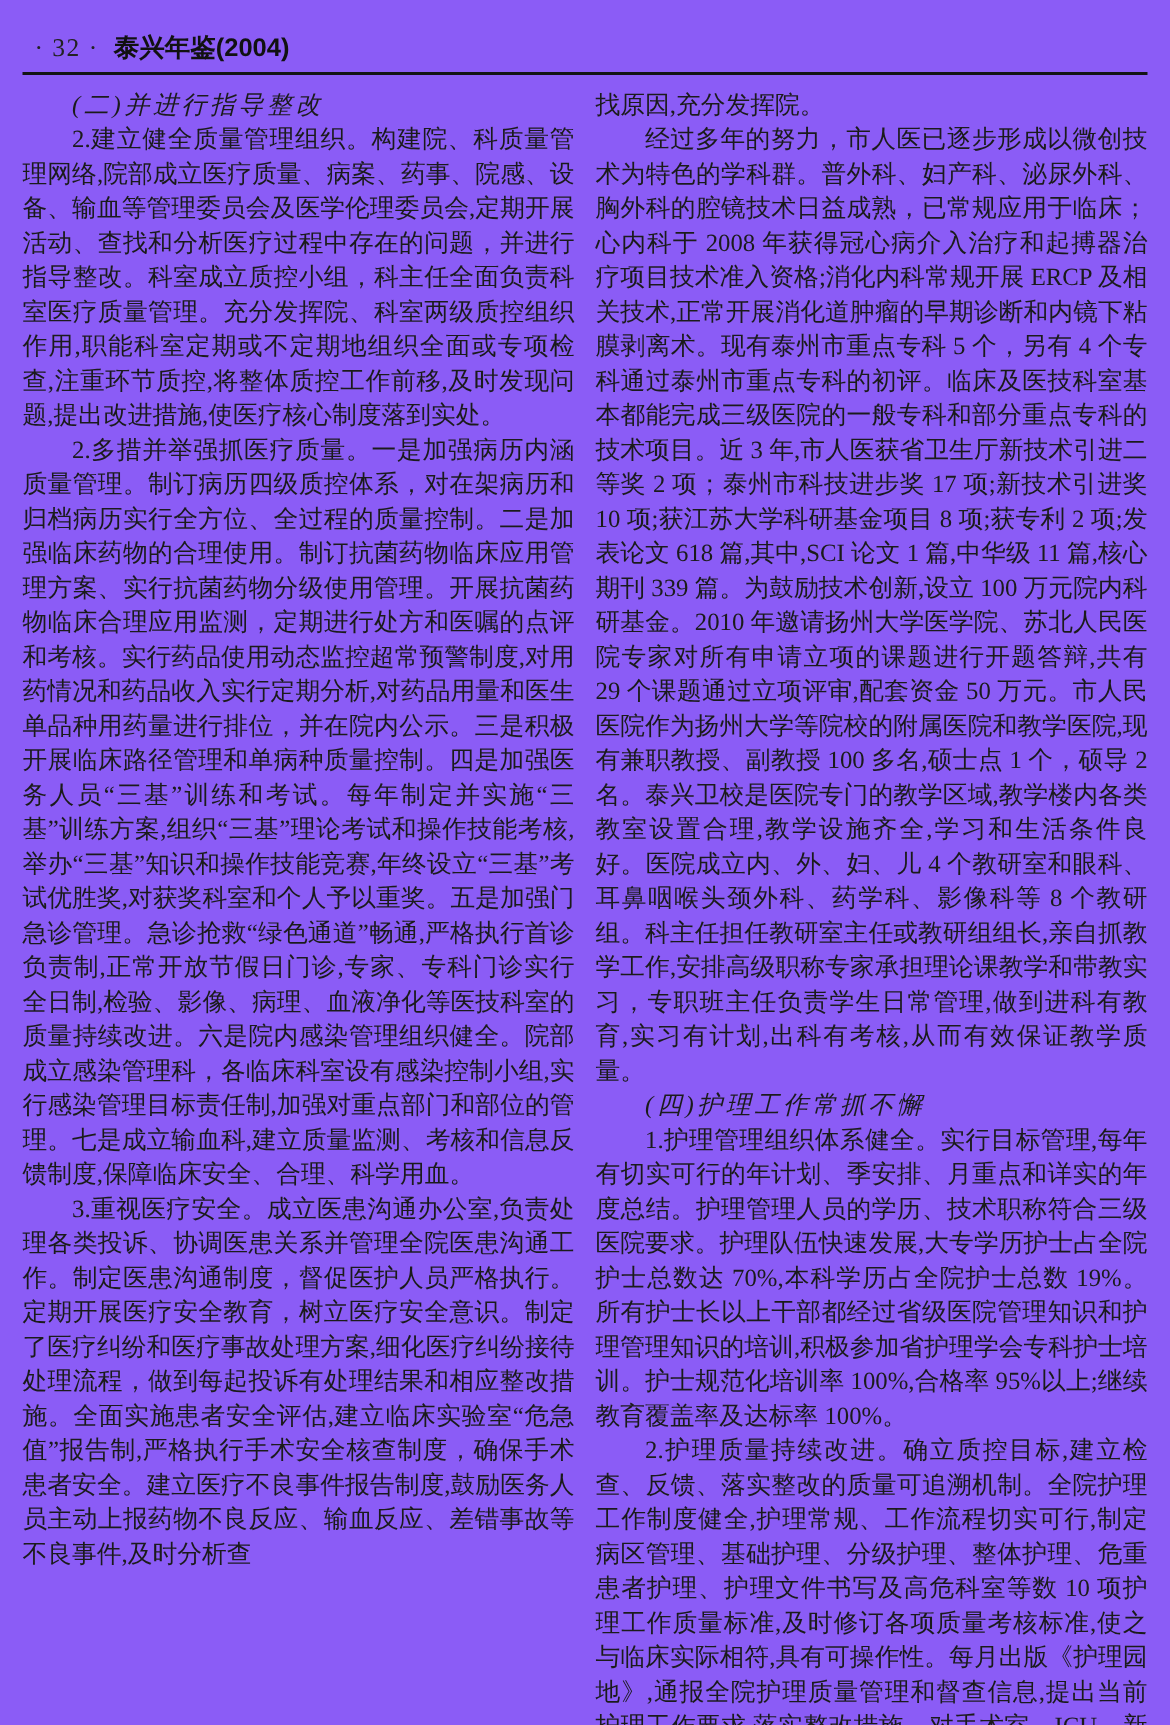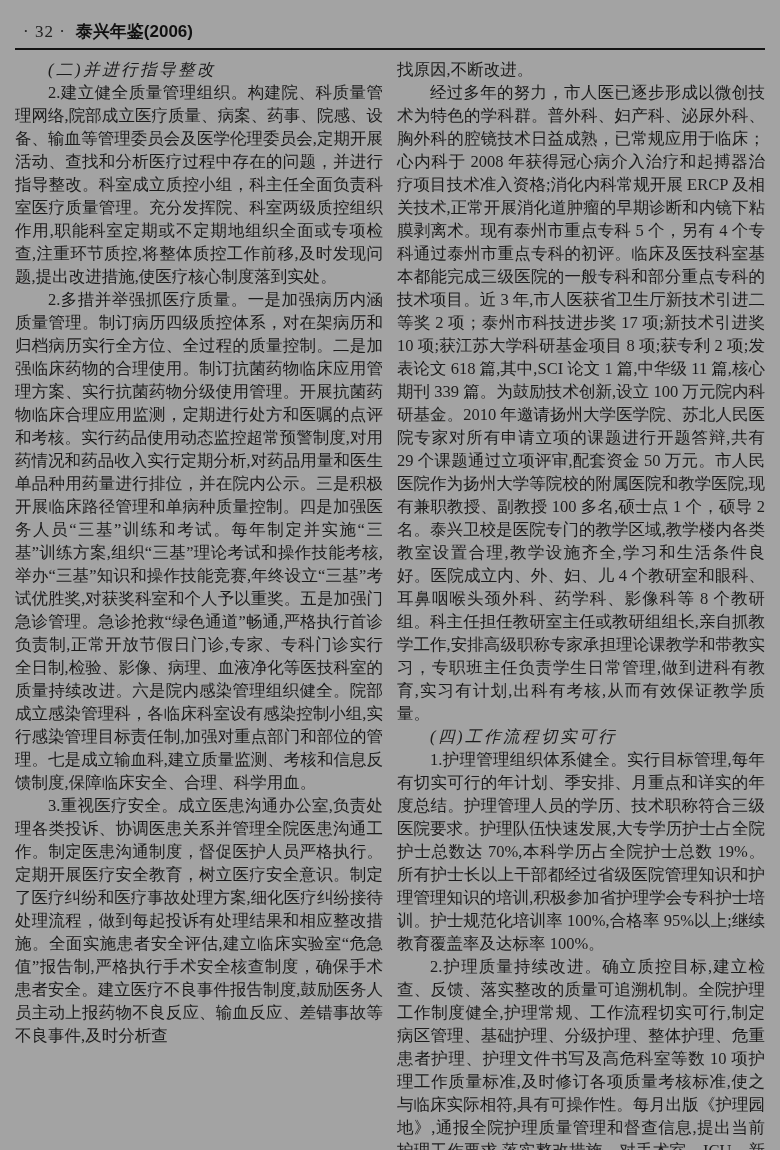--- a/index.html
+++ b/index.html
@@ -7,21 +7,21 @@
     width: 780px; height: 1150px;
     background: #ffffff;
     color: #1b1b1b;
     font-family: "Liberation Serif", serif;
     overflow: hidden;
   }
   .page {
     box-sizing: border-box;
     width: 780px; height: 1150px;
     padding: 20px 15px 10px 15px;
-    background: #a3a3a3;
+    background: #8b5cf6;
   }
   .page-header {
     display: flex;
     align-items: baseline;
     padding-left: 8px;
     margin-bottom: 5px;
   }
   .page-marker {
     font-size: 17px;
     letter-spacing: 1px;
@@ -63,37 +63,37 @@
     font-weight: 500;
   }
 </style>
 </head>
 <body>
 
 <div class="page">
 
   <div class="page-header">
     <span class="page-marker">· 32 ·</span>
-    <span class="book-title">泰兴年鉴(2006)</span>
+    <span class="book-title">泰兴年鉴(2004)</span>
   </div>
 
   <hr class="header-rule">
 
   <div class="columns">
 
     <div class="col">
       <p class="section-heading">(二)并进行指导整改</p>
       <p>2.建立健全质量管理组织。构建院、科质量管理网络,院部成立医疗质量、病案、药事、院感、设备、输血等管理委员会及医学伦理委员会,定期开展活动、查找和分析医疗过程中存在的问题，并进行指导整改。科室成立质控小组，科主任全面负责科室医疗质量管理。充分发挥院、科室两级质控组织作用,职能科室定期或不定期地组织全面或专项检查,注重环节质控,将整体质控工作前移,及时发现问题,提出改进措施,使医疗核心制度落到实处。</p>
       <p>2.多措并举强抓医疗质量。一是加强病历内涵质量管理。制订病历四级质控体系，对在架病历和归档病历实行全方位、全过程的质量控制。二是加强临床药物的合理使用。制订抗菌药物临床应用管理方案、实行抗菌药物分级使用管理。开展抗菌药物临床合理应用监测，定期进行处方和医嘱的点评和考核。实行药品使用动态监控超常预警制度,对用药情况和药品收入实行定期分析,对药品用量和医生单品种用药量进行排位，并在院内公示。三是积极开展临床路径管理和单病种质量控制。四是加强医务人员“三基”训练和考试。每年制定并实施“三基”训练方案,组织“三基”理论考试和操作技能考核,举办“三基”知识和操作技能竞赛,年终设立“三基”考试优胜奖,对获奖科室和个人予以重奖。五是加强门急诊管理。急诊抢救“绿色通道”畅通,严格执行首诊负责制,正常开放节假日门诊,专家、专科门诊实行全日制,检验、影像、病理、血液净化等医技科室的质量持续改进。六是院内感染管理组织健全。院部成立感染管理科，各临床科室设有感染控制小组,实行感染管理目标责任制,加强对重点部门和部位的管理。七是成立输血科,建立质量监测、考核和信息反馈制度,保障临床安全、合理、科学用血。</p>
       <p>3.重视医疗安全。成立医患沟通办公室,负责处理各类投诉、协调医患关系并管理全院医患沟通工作。制定医患沟通制度，督促医护人员严格执行。定期开展医疗安全教育，树立医疗安全意识。制定了医疗纠纷和医疗事故处理方案,细化医疗纠纷接待处理流程，做到每起投诉有处理结果和相应整改措施。全面实施患者安全评估,建立临床实验室“危急值”报告制,严格执行手术安全核查制度，确保手术患者安全。建立医疗不良事件报告制度,鼓励医务人员主动上报药物不良反应、输血反应、差错事故等不良事件,及时分析查</p>
     </div>
 
     <div class="col">
-      <p class="cont">找原因,不断改进。</p>
+      <p class="cont">找原因,充分发挥院。</p>
       <p>经过多年的努力，市人医已逐步形成以微创技术为特色的学科群。普外科、妇产科、泌尿外科、胸外科的腔镜技术日益成熟，已常规应用于临床；心内科于 2008 年获得冠心病介入治疗和起搏器治疗项目技术准入资格;消化内科常规开展 ERCP 及相关技术,正常开展消化道肿瘤的早期诊断和内镜下粘膜剥离术。现有泰州市重点专科 5 个，另有 4 个专科通过泰州市重点专科的初评。临床及医技科室基本都能完成三级医院的一般专科和部分重点专科的技术项目。近 3 年,市人医获省卫生厅新技术引进二等奖 2 项；泰州市科技进步奖 17 项;新技术引进奖 10 项;获江苏大学科研基金项目 8 项;获专利 2 项;发表论文 618 篇,其中,SCI 论文 1 篇,中华级 11 篇,核心期刊 339 篇。为鼓励技术创新,设立 100 万元院内科研基金。2010 年邀请扬州大学医学院、苏北人民医院专家对所有申请立项的课题进行开题答辩,共有 29 个课题通过立项评审,配套资金 50 万元。市人民医院作为扬州大学等院校的附属医院和教学医院,现有兼职教授、副教授 100 多名,硕士点 1 个，硕导 2 名。泰兴卫校是医院专门的教学区域,教学楼内各类教室设置合理,教学设施齐全,学习和生活条件良好。医院成立内、外、妇、儿 4 个教研室和眼科、耳鼻咽喉头颈外科、药学科、影像科等 8 个教研组。科主任担任教研室主任或教研组组长,亲自抓教学工作,安排高级职称专家承担理论课教学和带教实习，专职班主任负责学生日常管理,做到进科有教育,实习有计划,出科有考核,从而有效保证教学质量。</p>
-      <p class="section-heading">(四)工作流程切实可行</p>
+      <p class="section-heading">(四)护理工作常抓不懈</p>
       <p>1.护理管理组织体系健全。实行目标管理,每年有切实可行的年计划、季安排、月重点和详实的年度总结。护理管理人员的学历、技术职称符合三级医院要求。护理队伍快速发展,大专学历护士占全院护士总数达 70%,本科学历占全院护士总数 19%。所有护士长以上干部都经过省级医院管理知识和护理管理知识的培训,积极参加省护理学会专科护士培训。护士规范化培训率 100%,合格率 95%以上;继续教育覆盖率及达标率 100%。</p>
       <p>2.护理质量持续改进。确立质控目标,建立检查、反馈、落实整改的质量可追溯机制。全院护理工作制度健全,护理常规、工作流程切实可行,制定病区管理、基础护理、分级护理、整体护理、危重患者护理、护理文件书写及高危科室等数 10 项护理工作质量标准,及时修订各项质量考核标准,使之与临床实际相符,具有可操作性。每月出版《护理园地》,通报全院护理质量管理和督查信息,提出当前护理工作要求,落实整改措施。对手术室、ICU、新生儿监护病房、产房、血液净化中心、</p>
     </div>
 
   </div>
 
 </div>
 
 </body></html>

